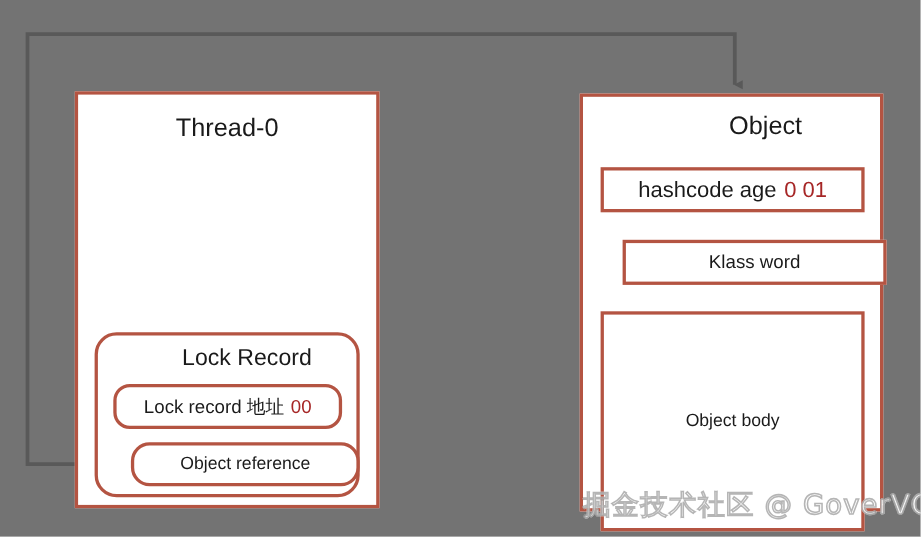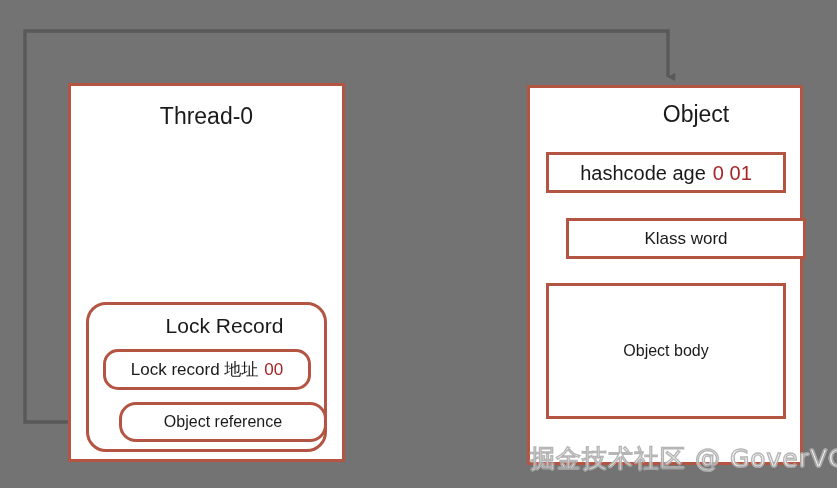--- a/index.html
+++ b/index.html
@@ -131,19 +131,19 @@
   <div class="inner-box" style="left:546px; top:152px; width:240px; height:41px;">
     <span class="cell-label lbl-20">
       <span>hashcode age</span><span class="accent" style="margin-left:7px;">0 01</span>
     </span>
   </div>
 
   <div class="inner-box" style="left:546px; top:218px; width:240px; height:41px;margin-left:20px;">
     <span class="cell-label lbl-17">Klass word</span>
   </div>
 
-  <div class="inner-box" style="left:546px; top:283px; width:240px; height:136px;">
+  <div class="inner-box" style="left:546px; top:283px; width:240px; height:200px;">
     <span class="cell-label lbl-16">Object body</span>
   </div>
 
   <div class="watermark" style="left:530px; top:442px;">掘金技术社区 @ GoverVC</div>
 
 </div>
 
 </body></html>

